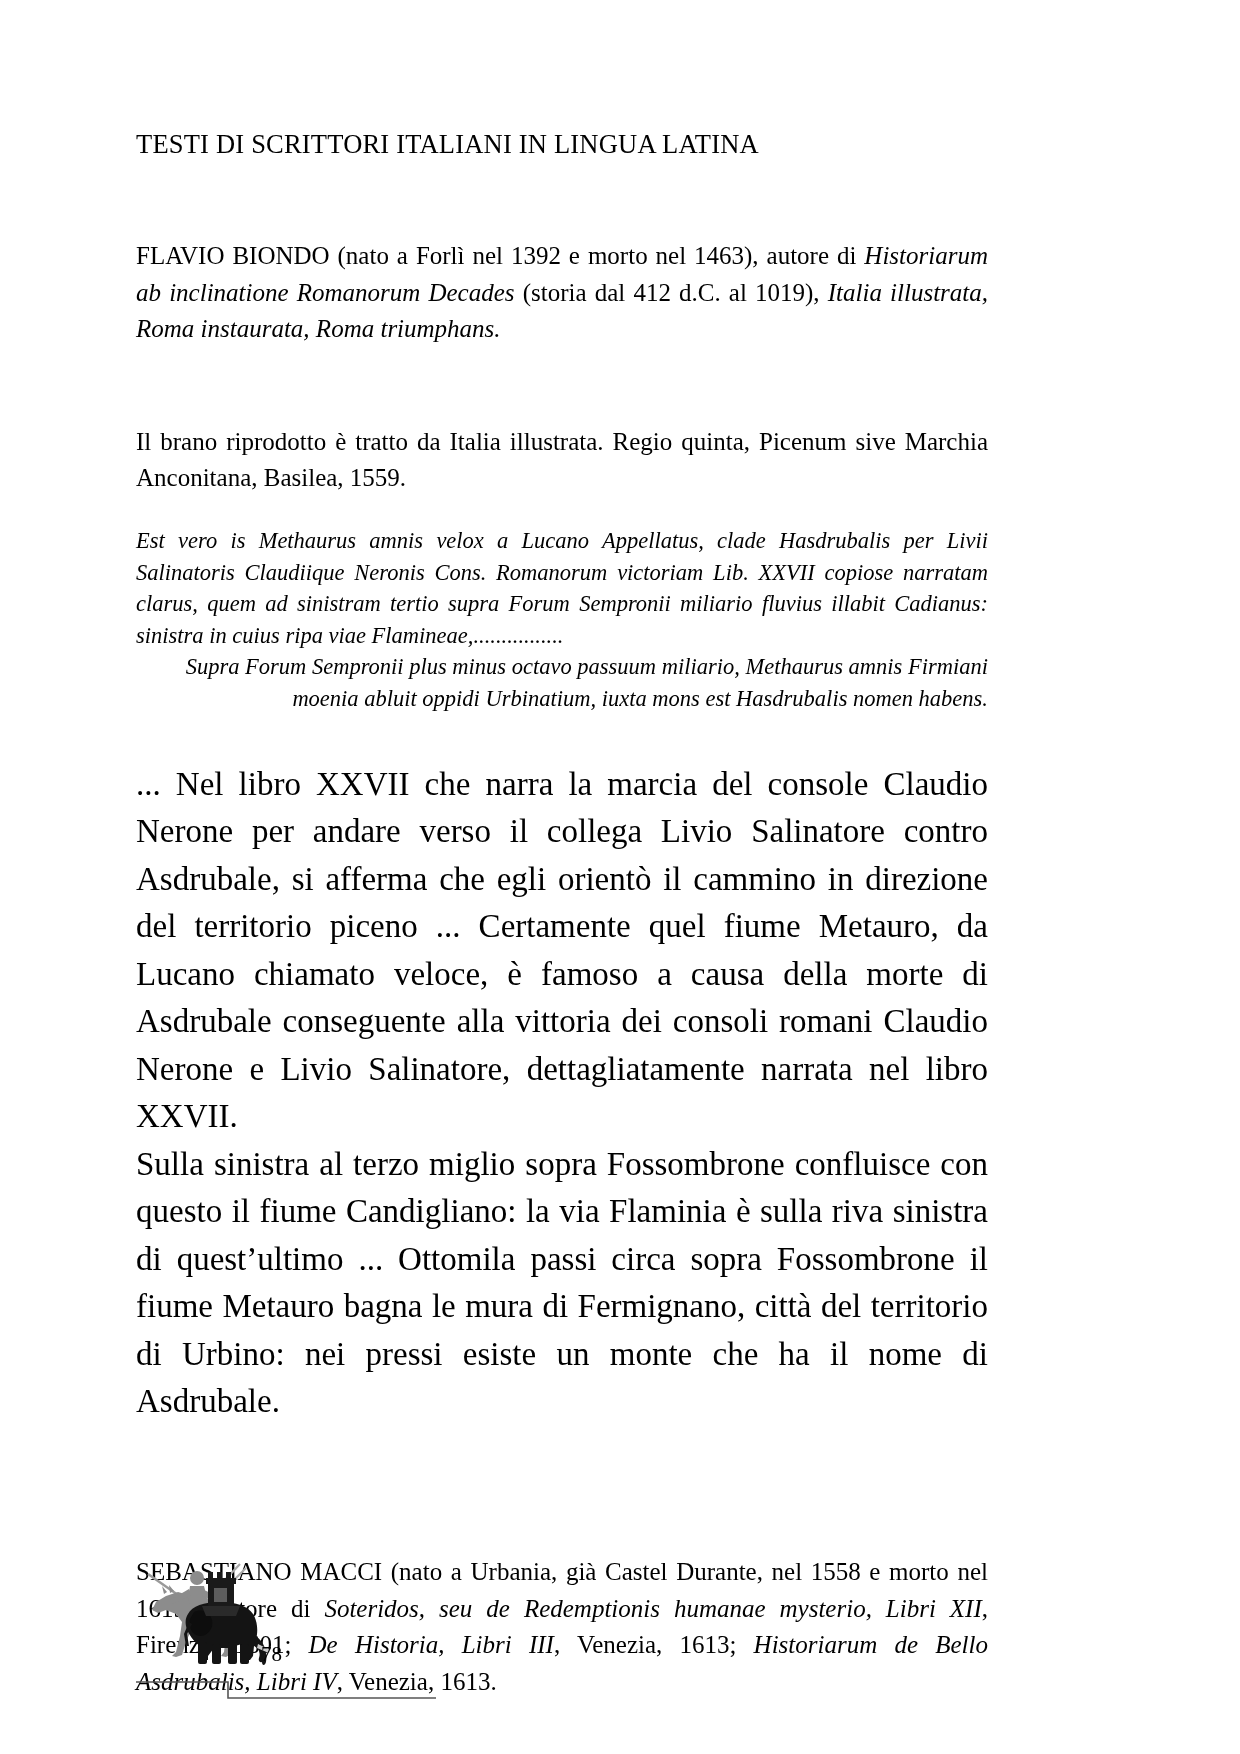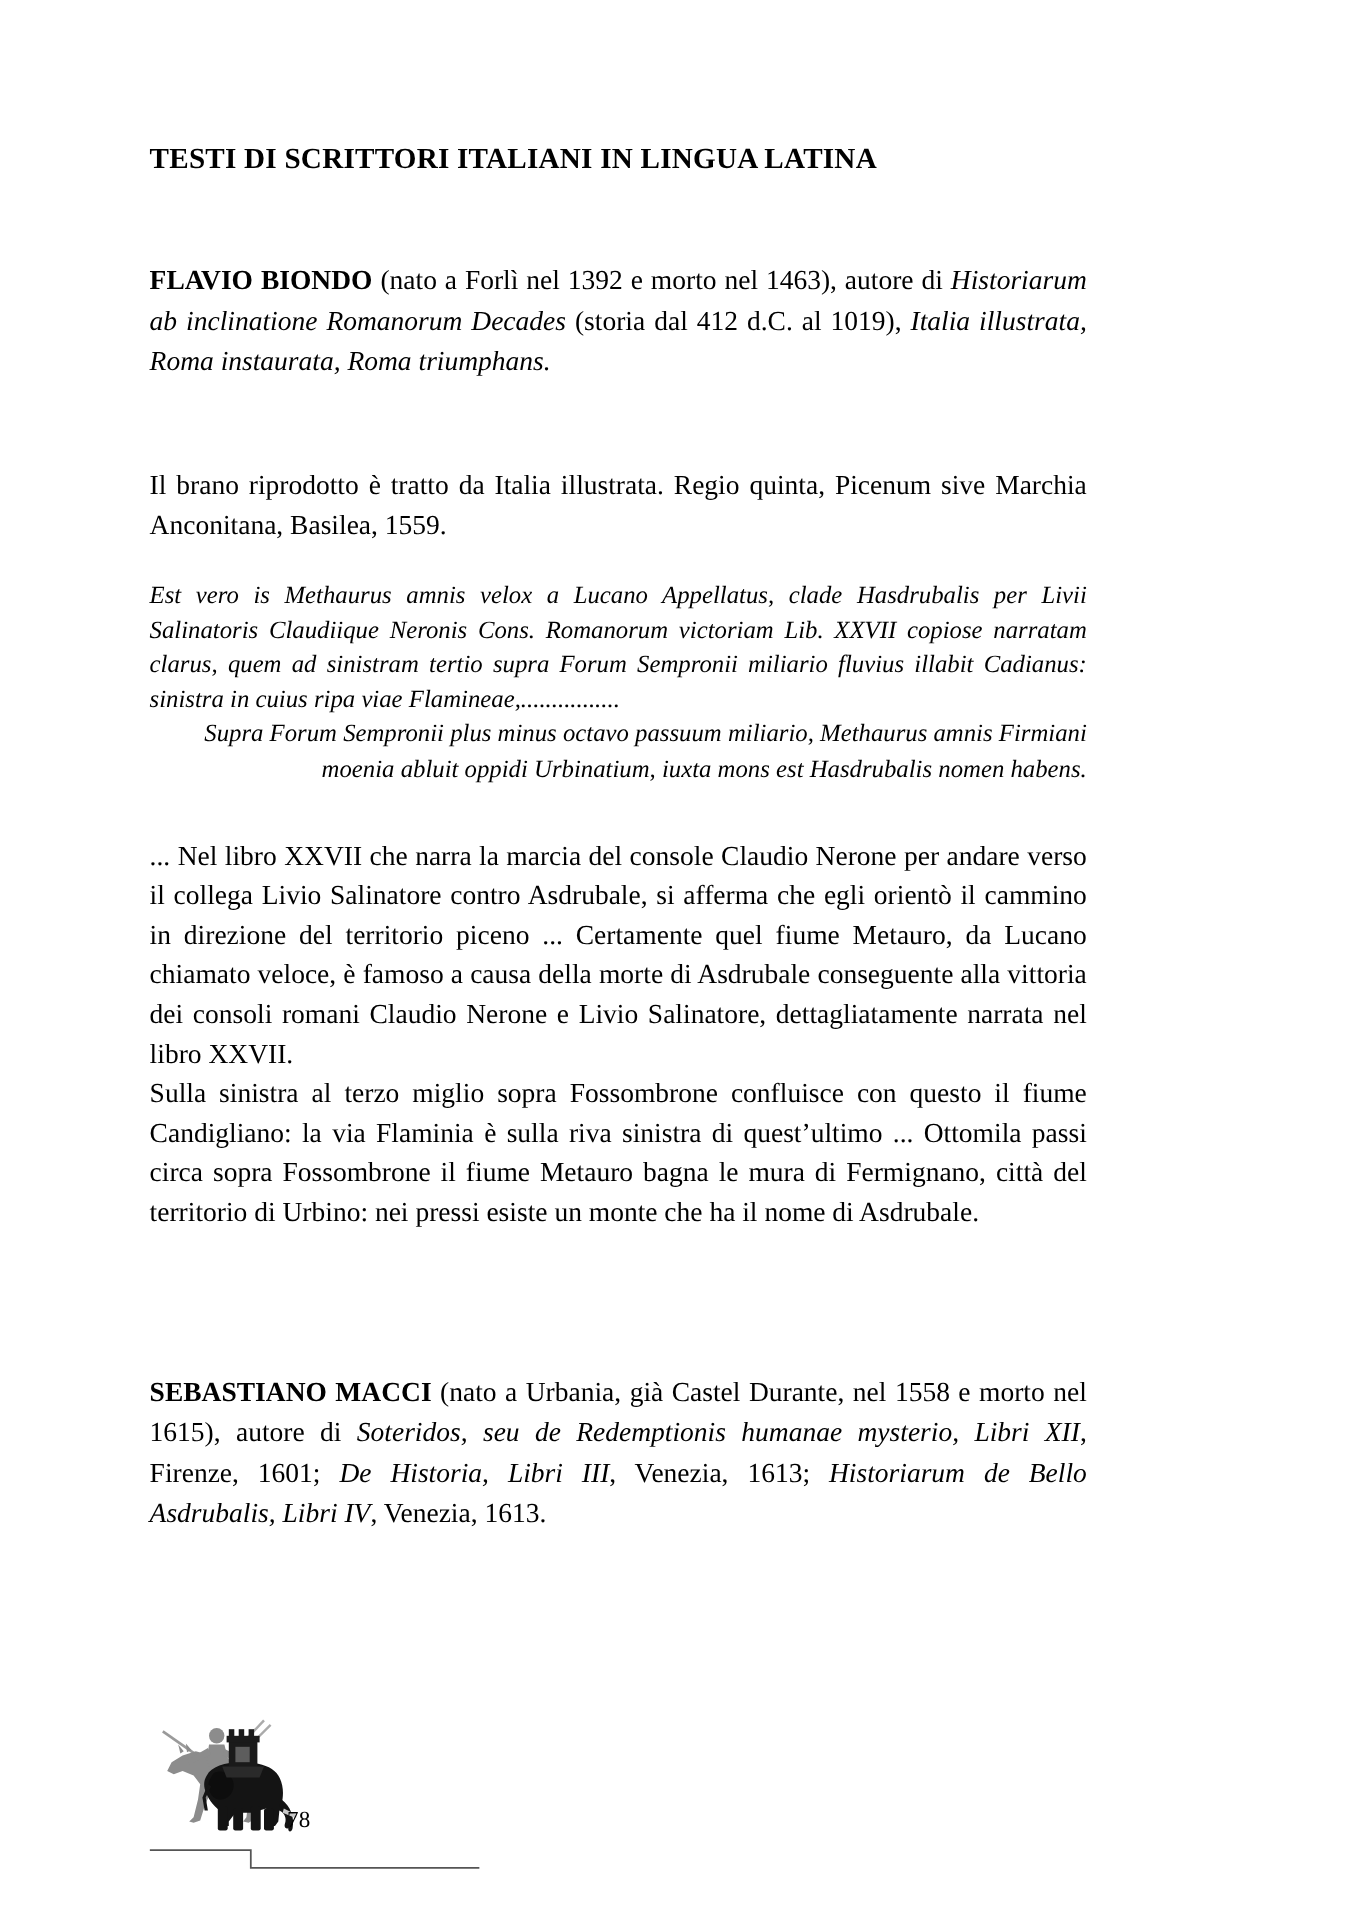--- a/index.html
+++ b/index.html
@@ -27,41 +27,41 @@
 
   
   .content {
     position: absolute;
     left: 136px;
     top: 128px;
     width: 852px;
   }
 
   .page-heading {
-    font-weight: bold;
+    font-weight: normal;
     font-size: 26.5px;
     line-height: 1.28;
     letter-spacing: 0.2px;
     margin: 0 0 0 0;
   }
   .page-heading .line {
     display: block;
     white-space: nowrap;
   }
 
   p.body-par {
     font-size: 25px;
     line-height: 1.465;
     text-align: justify;
     text-justify: inter-word;
     margin: 0;
     hyphens: none;
   }
 
-  .b { font-weight: bold; }
+  .b { font-weight: normal; }
   .i { font-style: italic; }
 
   
   .gap-lg { height: 76px; }
   .gap-md { height: 46px; }
   .gap-sm { height: 28px; }
   .gap-xl { height: 128px; }
 
   
   .quote-block {
@@ -74,21 +74,21 @@
   .quote-block p {
     margin: 0;
     text-align: justify;
   }
   .quote-block p.lastline {
     text-align: right;
   }
 
   
   .trans {
-    font-size: 25px;
+    font-size: 33px;
     line-height: 1.44;
     text-align: justify;
     margin: 0;
   }
   .trans p { margin: 0; text-align: justify; }
 
   
   .footer {
     position: absolute;
     left: 136px;

